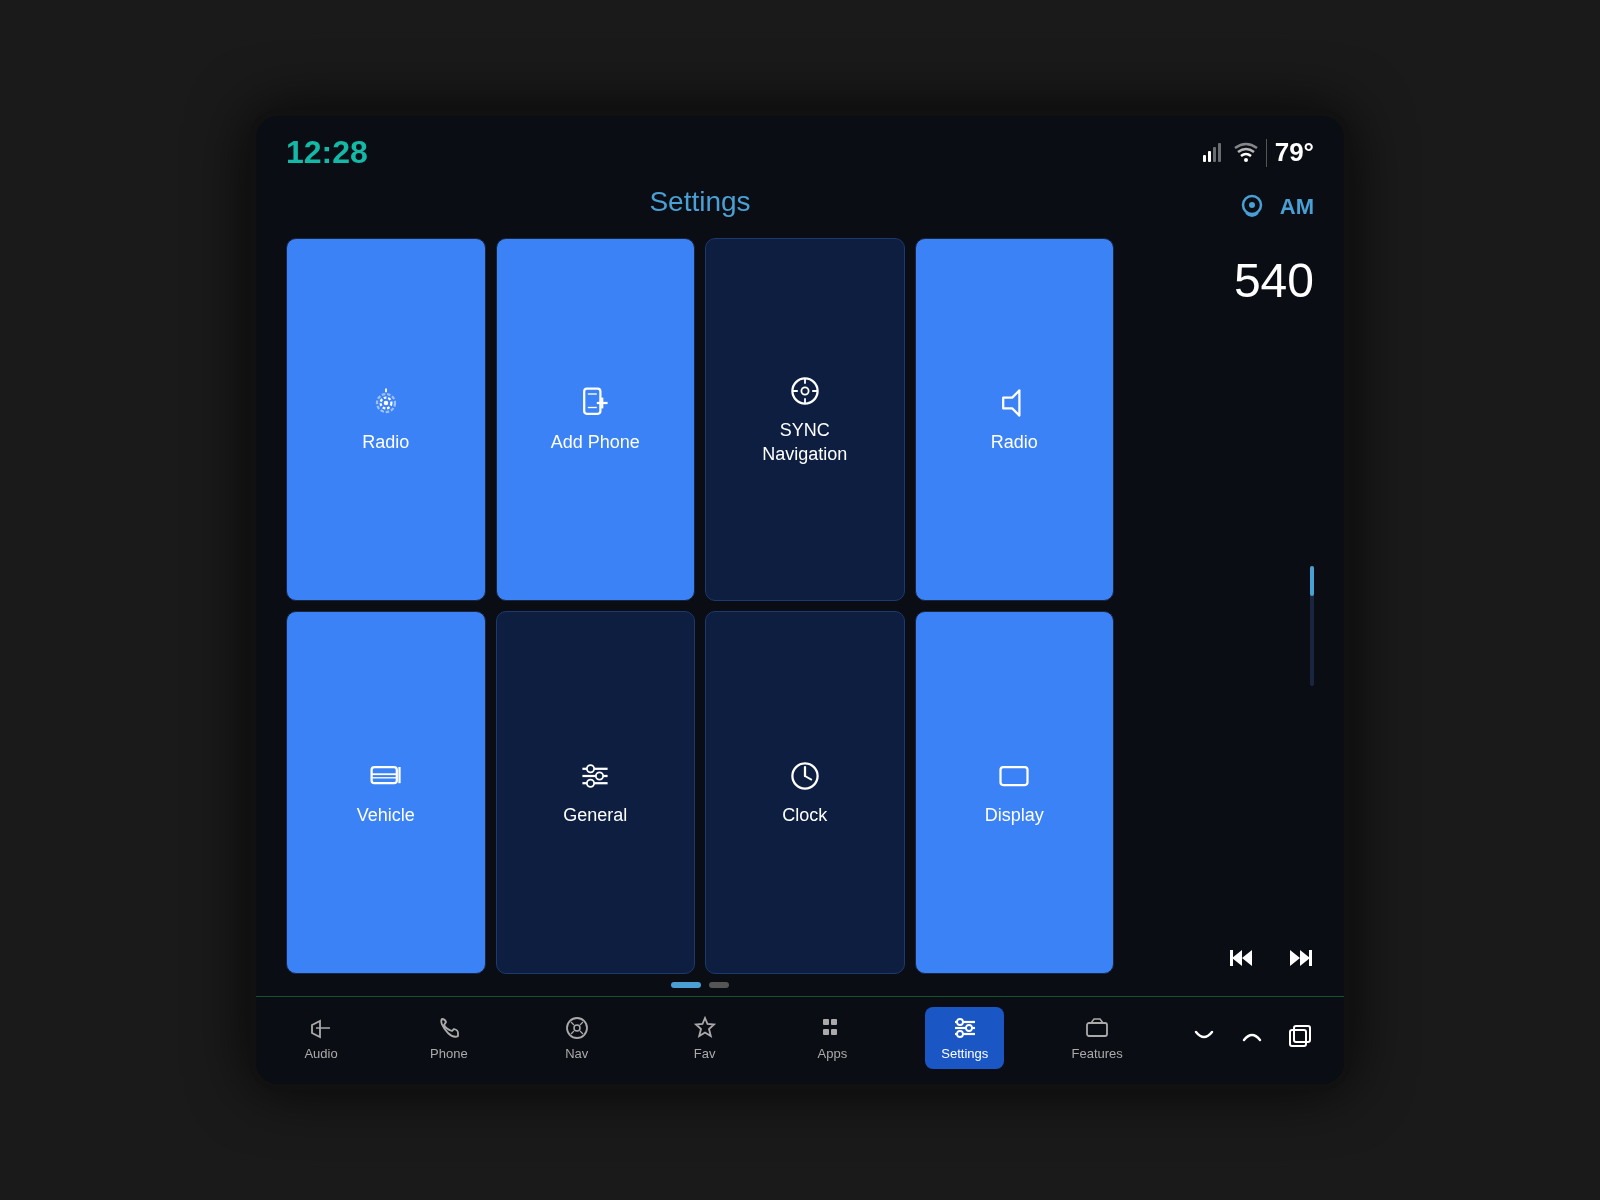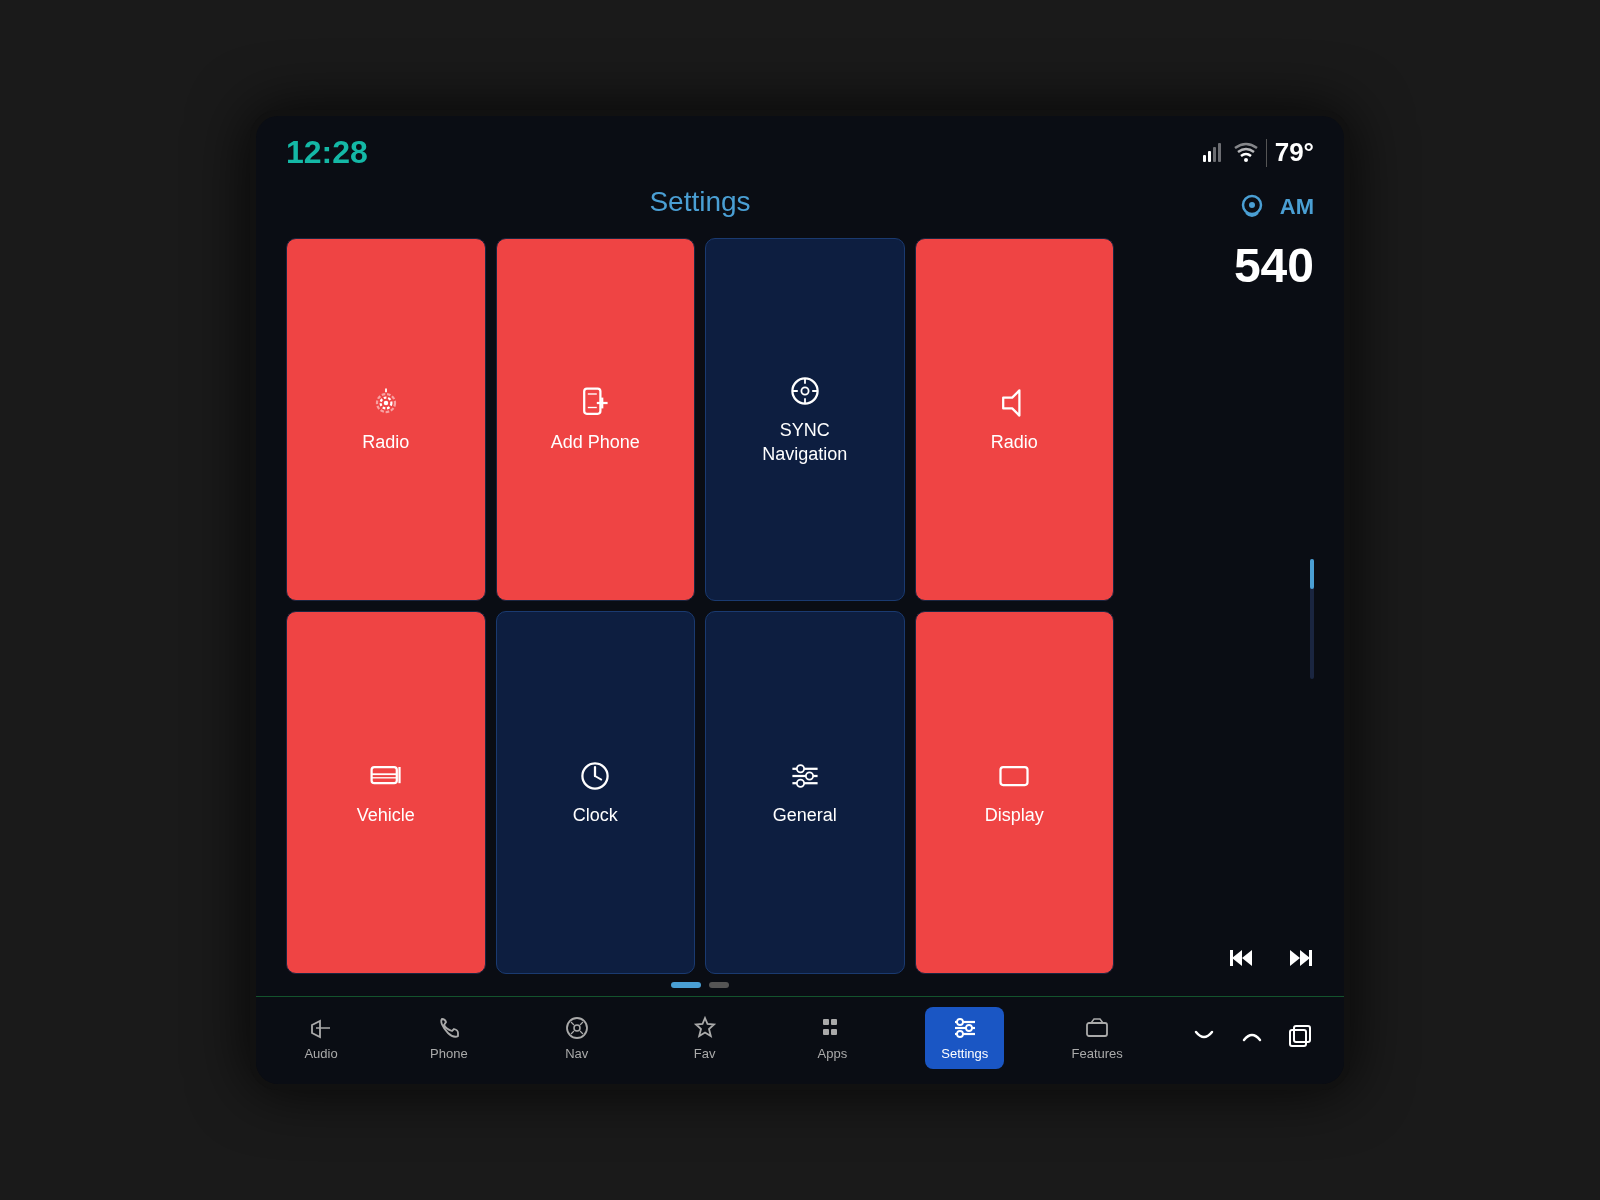--- a/index.html
+++ b/index.html
@@ -77,21 +77,21 @@
     }
     .grid-container {
       display: grid;
       grid-template-columns: repeat(4, 1fr);
       grid-template-rows: repeat(2, 1fr);
       gap: 10px;
       padding: 0 10px;
       flex: 1;
     }
     .grid-item {
-      background: #ef4444;
+      background: #3b82f6;
       border-radius: 10px;
       display: flex;
       flex-direction: column;
       align-items: center;
       justify-content: center;
       gap: 10px;
       cursor: pointer;
       border: 1px solid #1a2540;
       padding: 20px 10px;
       min-height: 150px;
@@ -106,37 +106,38 @@
       text-align: center;
       font-weight: 500;
       line-height: 1.3;
     }
     .right-panel {
       width: 200px;
       display: flex;
       flex-direction: column;
       align-items: flex-end;
       padding: 10px 10px 10px 15px;
+      gap: 15px;
       position: relative;
     }
     .right-icons-top {
       display: flex;
       align-items: center;
       gap: 12px;
       margin-bottom: 5px;
     }
     .am-label {
       color: #4a9fd4;
       font-size: 22px;
       font-weight: bold;
     }
     .frequency {
       color: white;
       font-size: 48px;
-      font-weight: bold;
+      font-weight: normal;
       text-align: right;
       margin-top: 10px;
     }
     .scroll-bar {
       width: 4px;
       height: 120px;
       background: #1a2540;
       border-radius: 2px;
       position: relative;
     }
@@ -299,40 +300,40 @@
               <line x1="4" y1="22" x2="32" y2="22" stroke="white" stroke-width="1.5"></line>
               <line x1="35" y1="10" x2="35" y2="28" stroke="white" stroke-width="2.5"></line>
             </svg>
           </div>
           <span class="label">Vehicle</span>
         </div>
 
         <div class="grid-item active">
           <div class="svg-icon">
             <svg viewBox="0 0 40 40" fill="none">
-              <circle cx="20" cy="20" r="14" stroke="white" stroke-width="2.5"></circle>
-              <line x1="20" y1="20" x2="20" y2="10" stroke="white" stroke-width="2.5" stroke-linecap="round"></line>
-              <line x1="20" y1="20" x2="27" y2="24" stroke="white" stroke-width="2" stroke-linecap="round"></line>
-            </svg>
-          </div>
-          <span class="label">Clock</span>
-        </div>
-
-        <div class="grid-item active">
-          <div class="svg-icon">
-            <svg viewBox="0 0 40 40" fill="none">
               <line x1="6" y1="12" x2="34" y2="12" stroke="white" stroke-width="2.5"></line>
               <line x1="6" y1="20" x2="34" y2="20" stroke="white" stroke-width="2.5"></line>
               <line x1="6" y1="28" x2="34" y2="28" stroke="white" stroke-width="2.5"></line>
               <circle cx="15" cy="12" r="4" fill="#0d1e40" stroke="white" stroke-width="2"></circle>
               <circle cx="25" cy="20" r="4" fill="#0d1e40" stroke="white" stroke-width="2"></circle>
               <circle cx="15" cy="28" r="4" fill="#0d1e40" stroke="white" stroke-width="2"></circle>
             </svg>
           </div>
           <span class="label">General</span>
+        </div>
+
+        <div class="grid-item active">
+          <div class="svg-icon">
+            <svg viewBox="0 0 40 40" fill="none">
+              <circle cx="20" cy="20" r="14" stroke="white" stroke-width="2.5"></circle>
+              <line x1="20" y1="20" x2="20" y2="10" stroke="white" stroke-width="2.5" stroke-linecap="round"></line>
+              <line x1="20" y1="20" x2="27" y2="24" stroke="white" stroke-width="2" stroke-linecap="round"></line>
+            </svg>
+          </div>
+          <span class="label">Clock</span>
         </div>
 
         <div class="grid-item">
           <div class="svg-icon">
             <svg viewBox="0 0 40 40" fill="none">
               <rect x="5" y="10" width="30" height="20" rx="3" stroke="white" stroke-width="2.5"></rect>
             </svg>
           </div>
           <span class="label">Display</span>
         </div>

